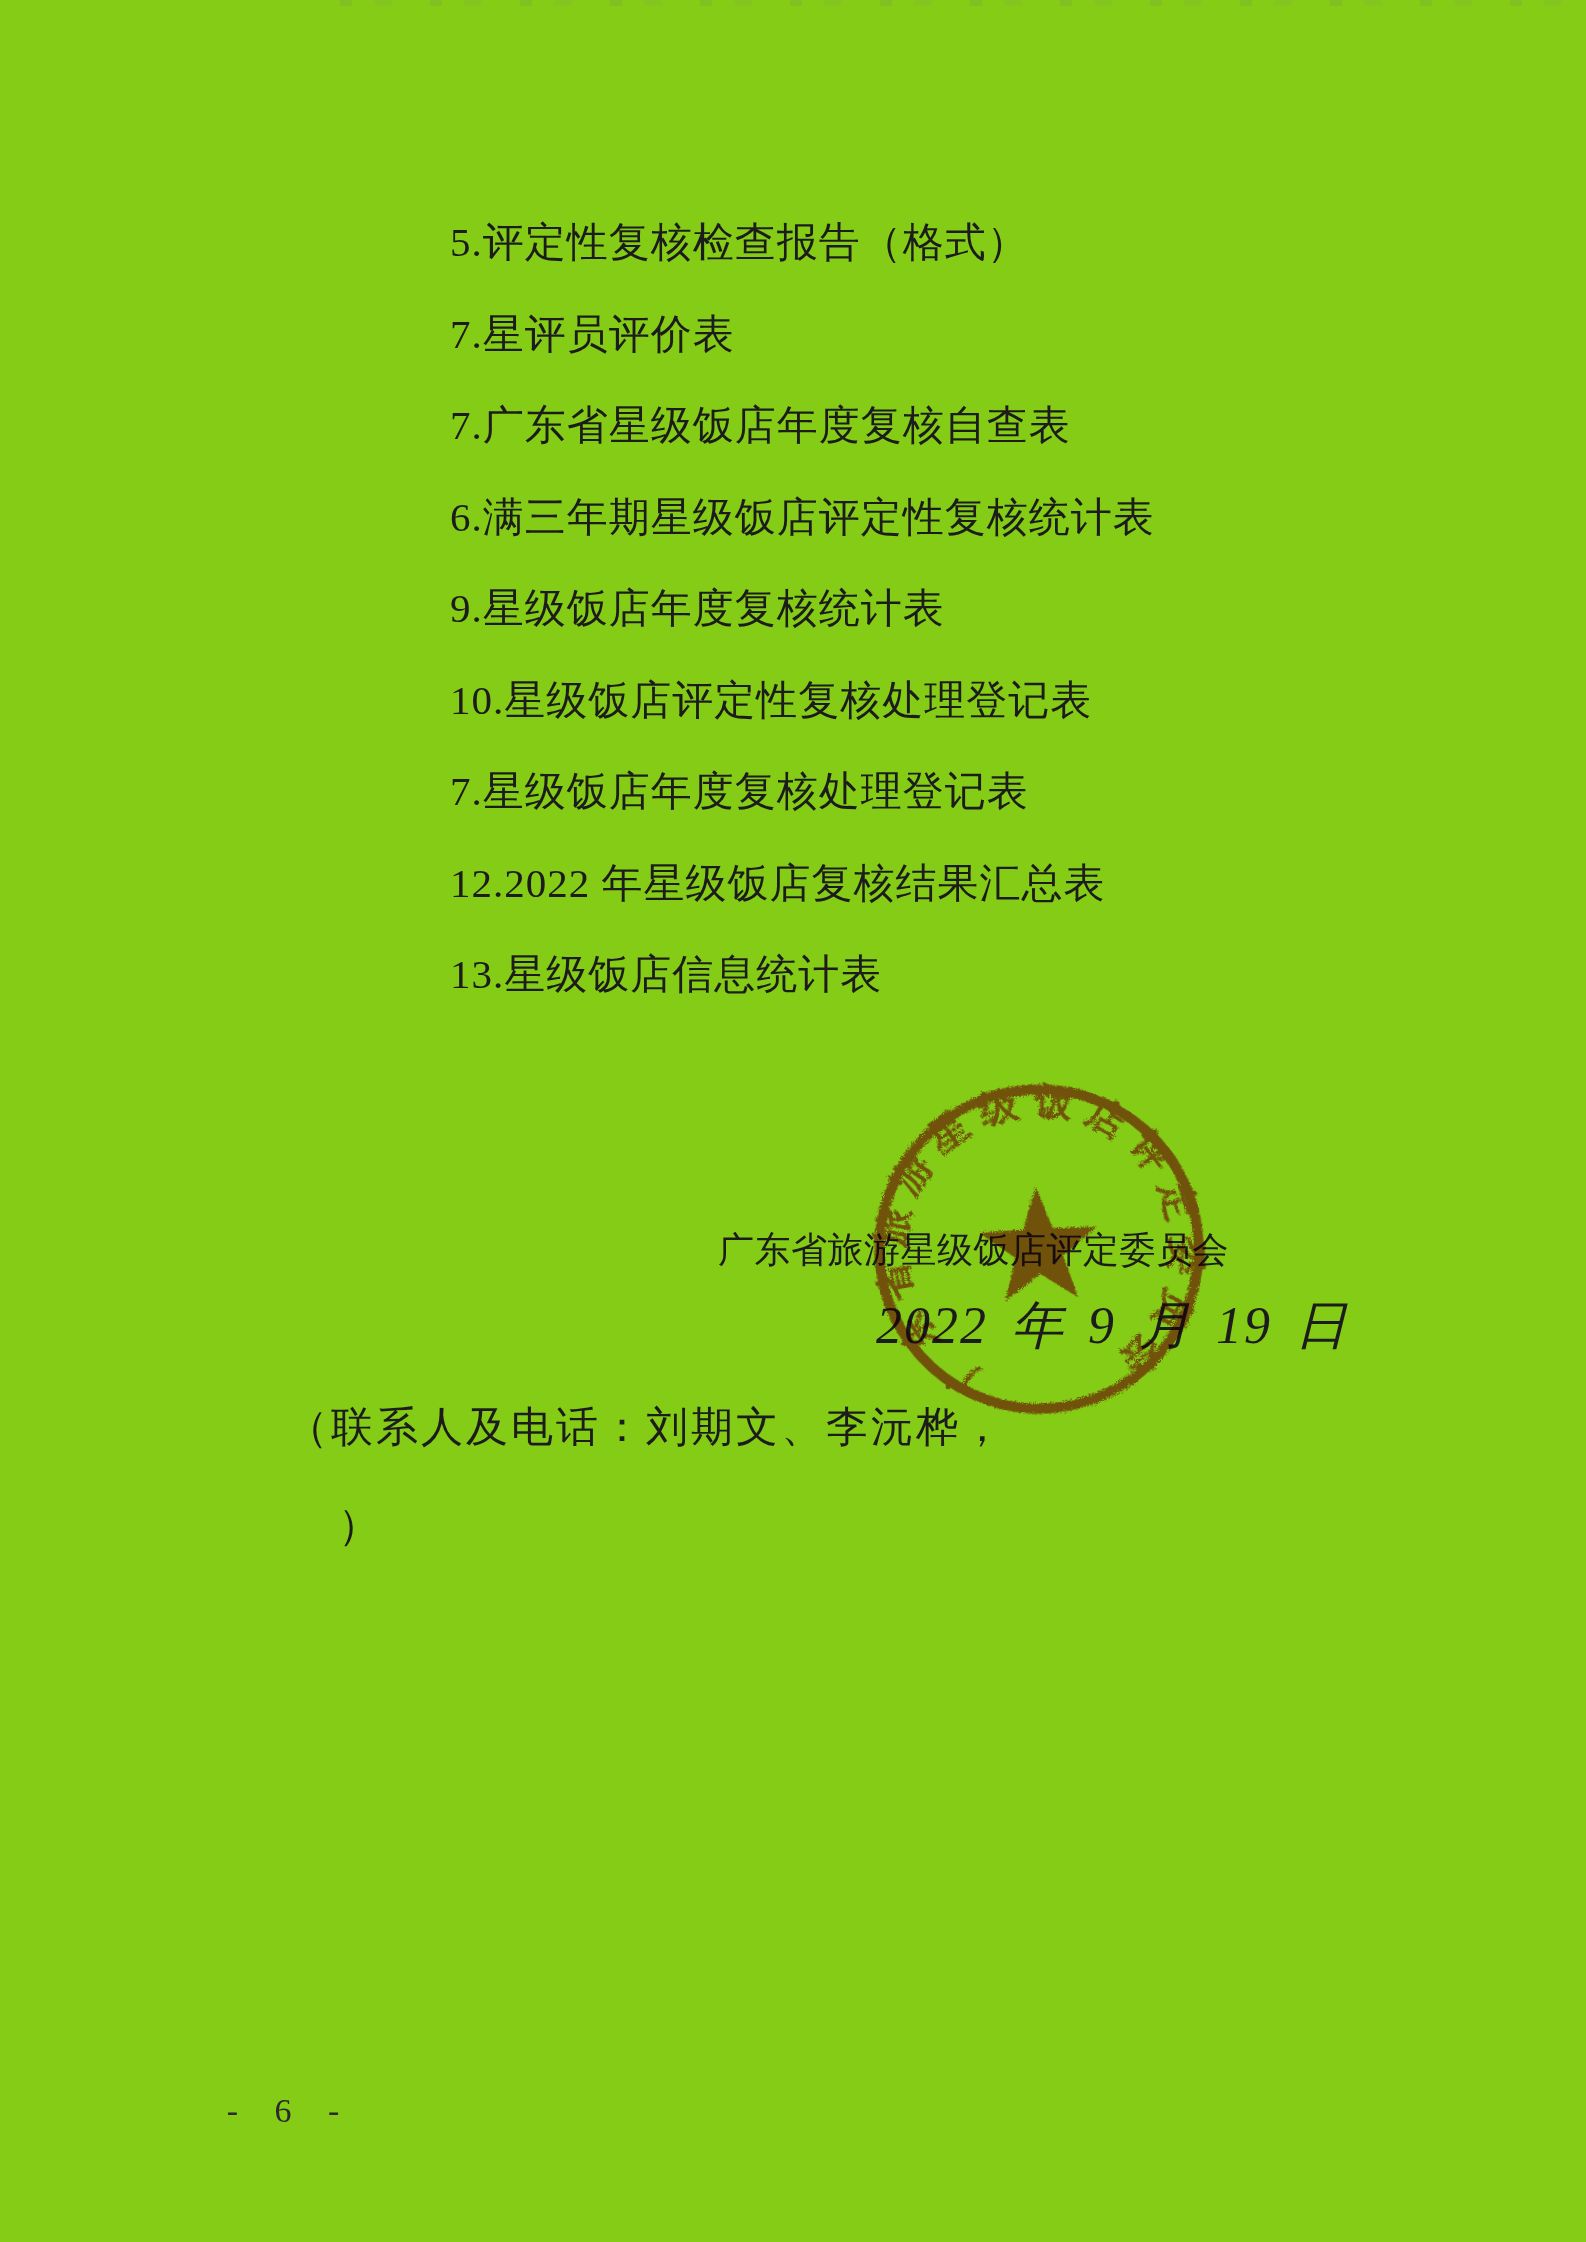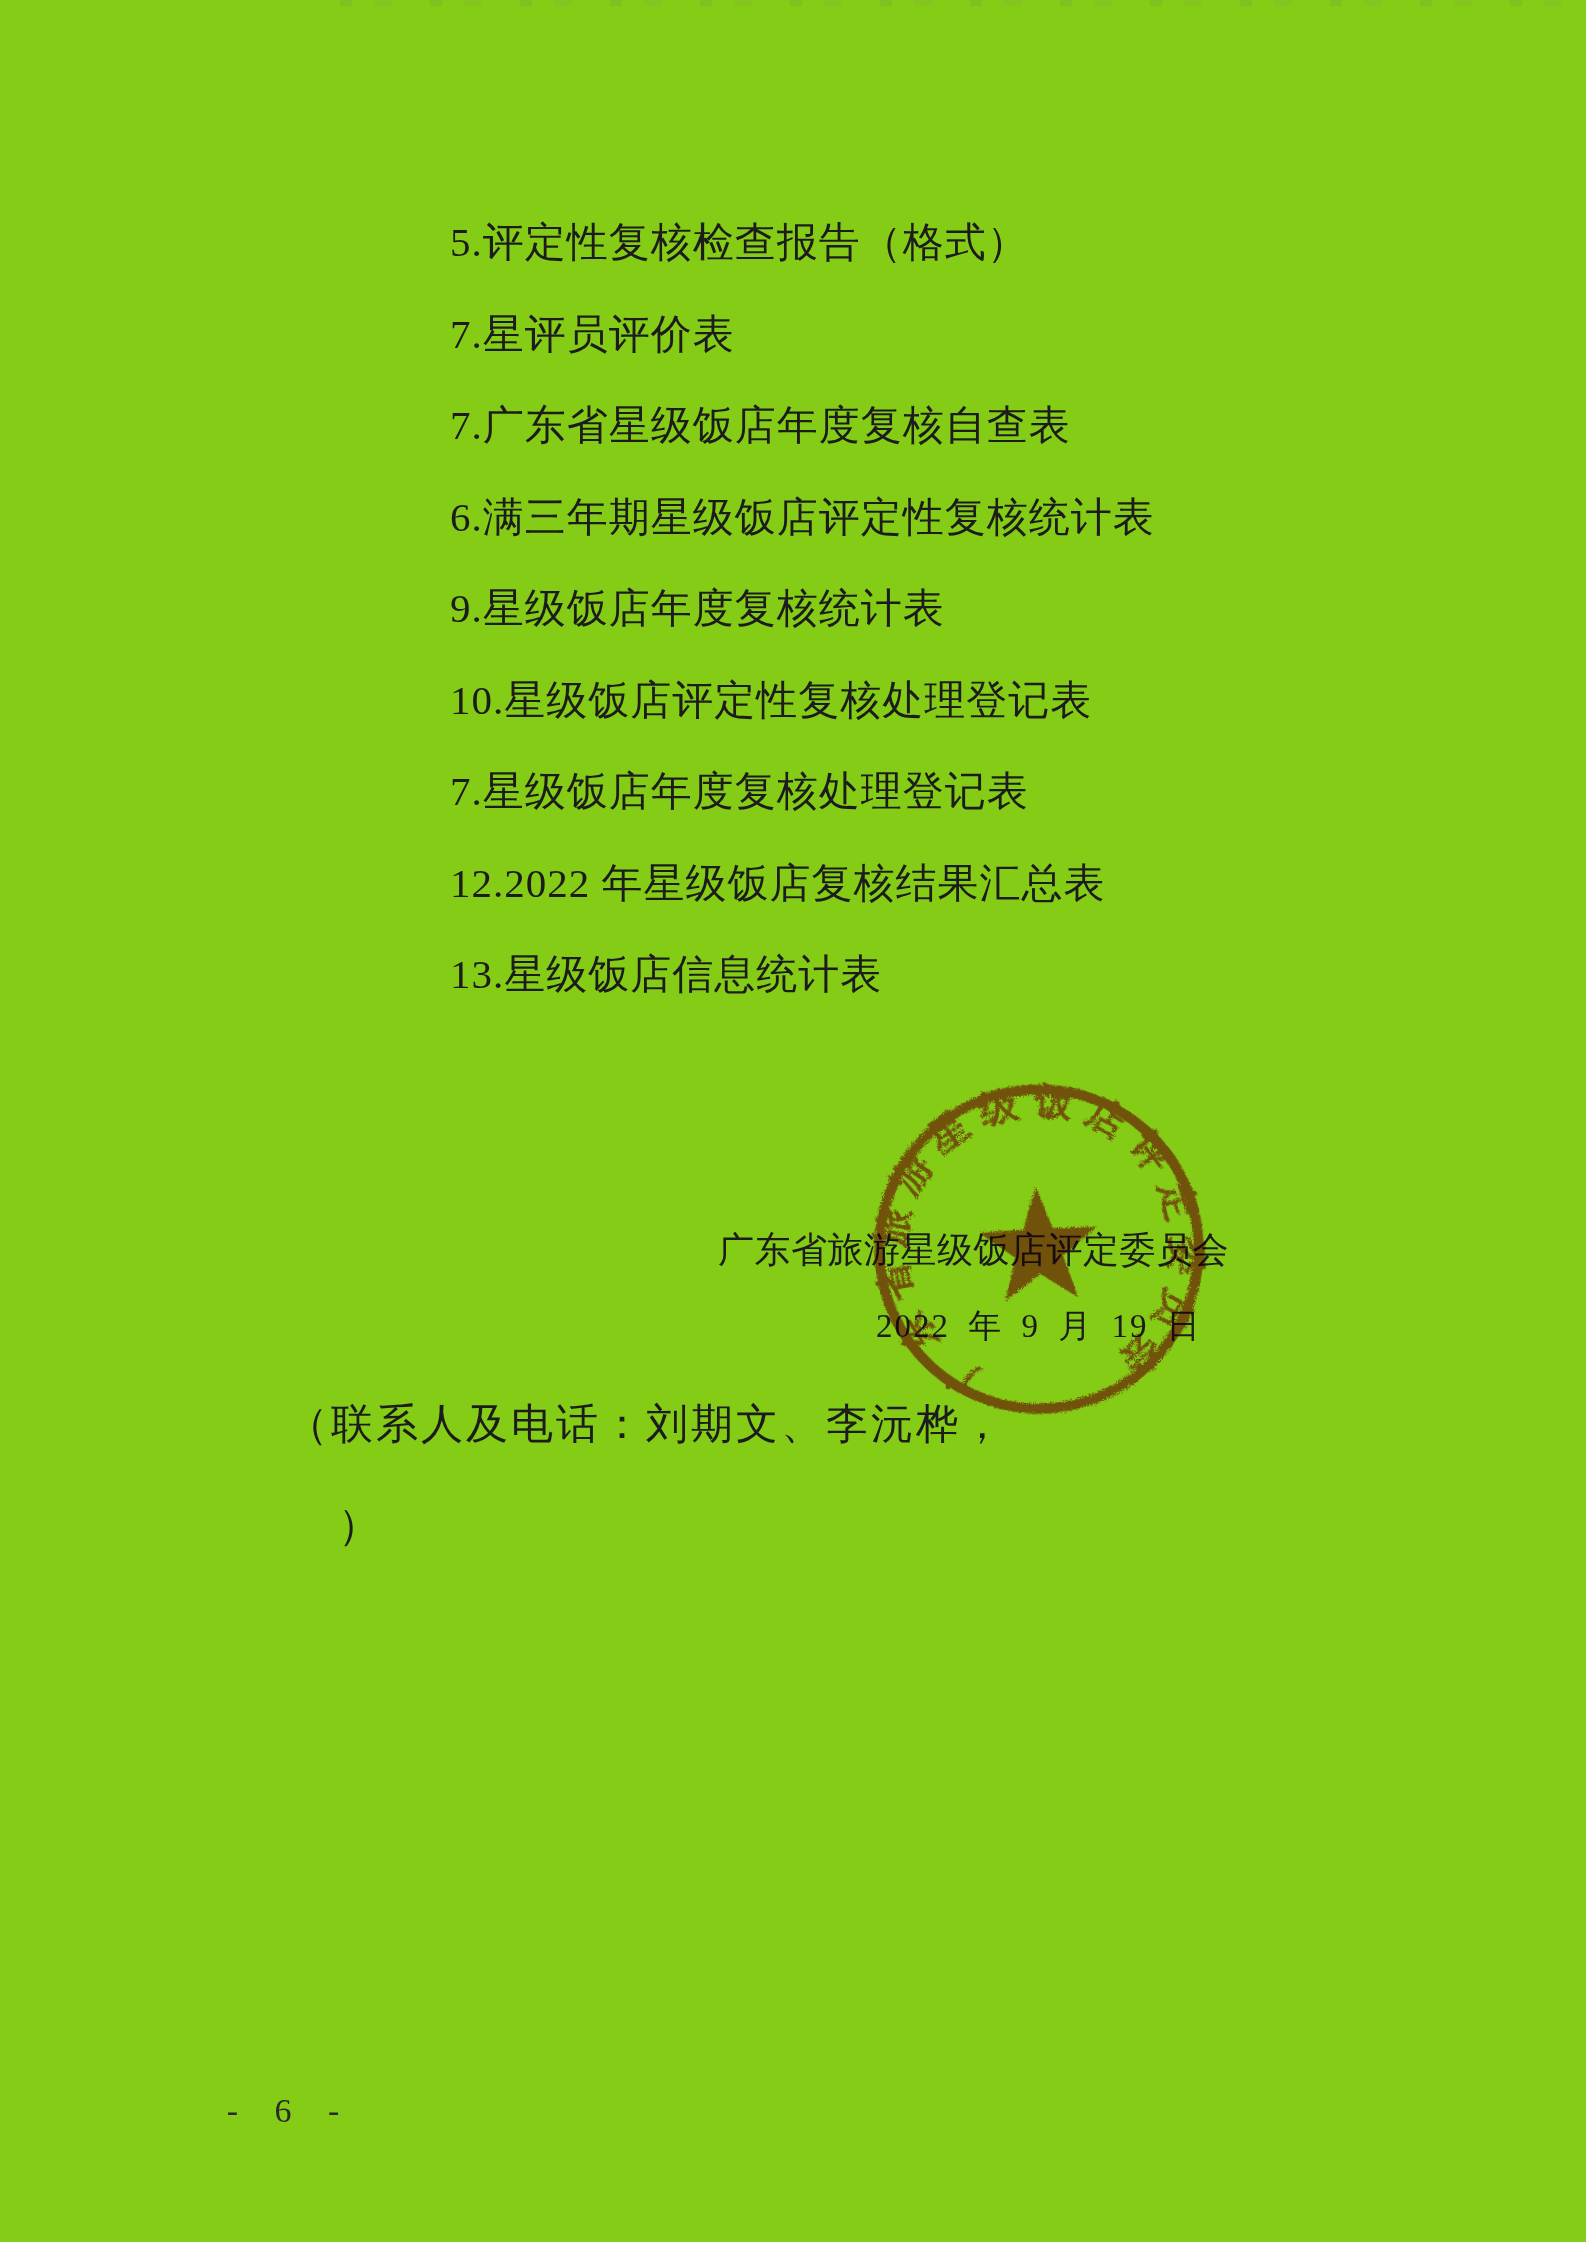--- a/index.html
+++ b/index.html
@@ -24,27 +24,27 @@
     font-size:41px;line-height:91.5px;letter-spacing:1px;
     white-space:nowrap;
   }
   .sig-org{
     position:absolute;left:718px;top:1224px;
     font-size:36px;line-height:52px;letter-spacing:0.5px;
     white-space:nowrap;z-index:3;
   }
   .sig-date{
     position:absolute;left:876px;top:1300px;
-    font-size:33px;line-height:52px;letter-spacing:2px;
-    word-spacing:8px;white-space:nowrap;z-index:3;
+    font-size:52px;line-height:52px;letter-spacing:2px;
+    word-spacing:8px;white-space:nowrap;z-index:3;font-style:italic;
   }
   .contact-open{
     position:absolute;left:286px;top:1399px;
     font-size:42px;line-height:56px;letter-spacing:3px;
-    white-space:nowrap;z-index:3;font-family:Liberation Mono, monospace;
+    white-space:nowrap;z-index:3;
   }
   .contact-close{
     position:absolute;left:338px;top:1497px;
     font-size:42px;line-height:56px;z-index:3;
   }
   .page-number{
     position:absolute;left:160px;top:2092px;width:260px;
     text-align:center;font-size:34px;letter-spacing:14px;
     color:#2a2a2a;
   }

